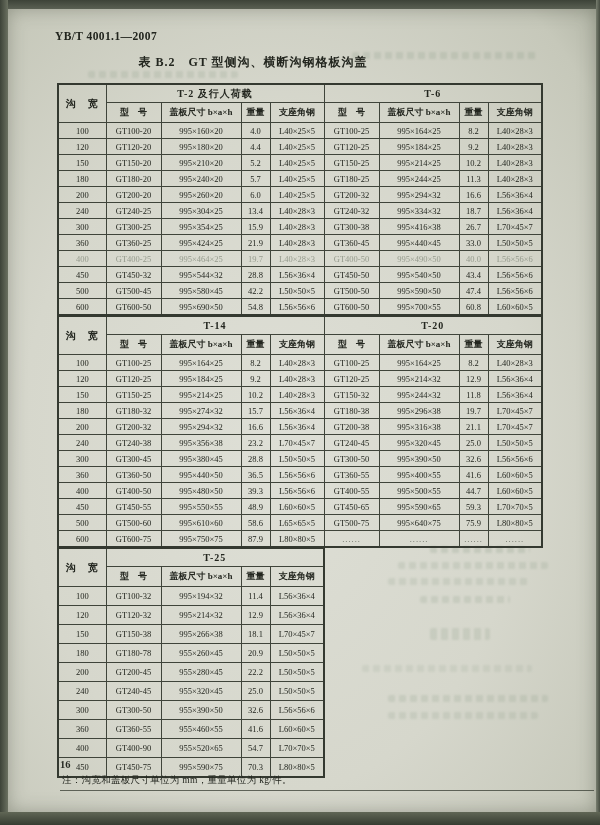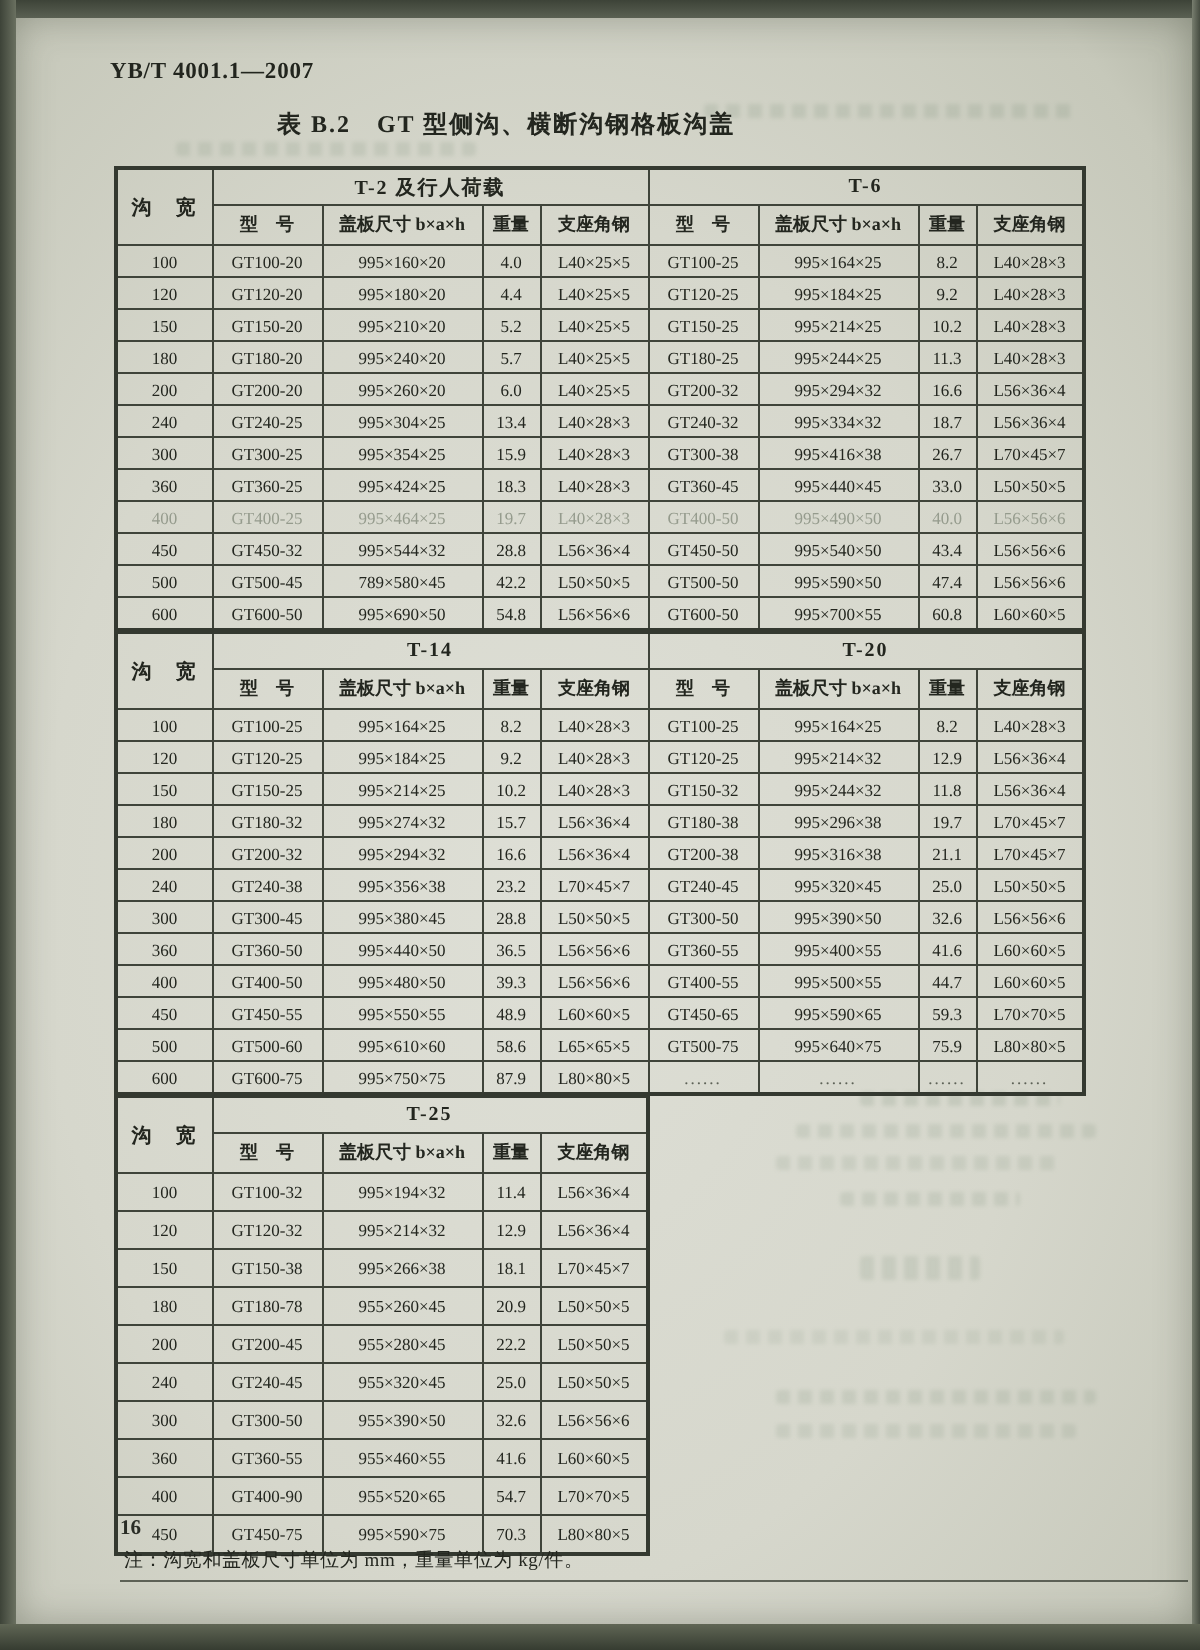--- a/index.html
+++ b/index.html
@@ -210,21 +210,21 @@
           <td>L40×28×3</td>
           <td>GT300-38</td>
           <td>995×416×38</td>
           <td>26.7</td>
           <td>L70×45×7</td>
         </tr>
         <tr>
           <td>360</td>
           <td>GT360-25</td>
           <td>995×424×25</td>
-          <td>18.3</td>
+          <td>21.9</td>
           <td>L40×28×3</td>
           <td>GT360-45</td>
           <td>995×440×45</td>
           <td>33.0</td>
           <td>L50×50×5</td>
         </tr>
         <tr>
           <td>400</td>
           <td>GT400-25</td>
           <td>995×464×25</td>
@@ -242,21 +242,21 @@
           <td>28.8</td>
           <td>L56×36×4</td>
           <td>GT450-50</td>
           <td>995×540×50</td>
           <td>43.4</td>
           <td>L56×56×6</td>
         </tr>
         <tr>
           <td>500</td>
           <td>GT500-45</td>
-          <td>789×580×45</td>
+          <td>995×580×45</td>
           <td>42.2</td>
           <td>L50×50×5</td>
           <td>GT500-50</td>
           <td>995×590×50</td>
           <td>47.4</td>
           <td>L56×56×6</td>
         </tr>
         <tr>
           <td>600</td>
           <td>GT600-50</td>

